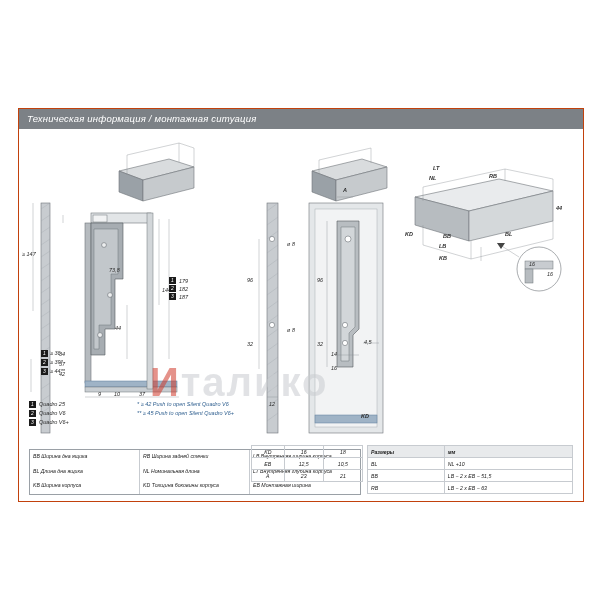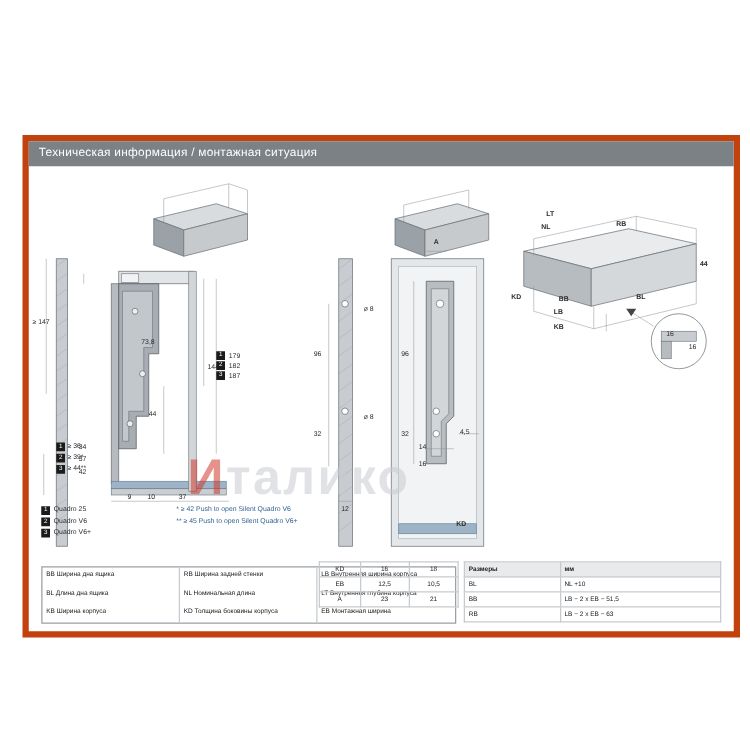--- a/index.html
+++ b/index.html
@@ -8,21 +8,21 @@
     background:#ffffff;
     font-family:"Liberation Sans", sans-serif;
     color:#222;
     overflow:hidden;
   }
   .page{position:relative;width:600px;height:600px;}
 
   
   .sheet{
     position:absolute;left:18px;top:108px;width:564px;height:392px;
-    border:5px solid #c2410c;background:#fff;
+    border:1px solid #c2410c;background:#fff;font-style:italic;
   }
   .sheet-title{
     position:absolute;left:0;top:0;width:100%;height:20px;
     background:#7c8186;color:#fff;
     font-size:9.5px;line-height:20px;padding-left:8px;
     box-sizing:border-box;letter-spacing:.2px;
   }
 
   .drawing{position:absolute;left:0;top:20px;width:100%;height:372px;}
 

